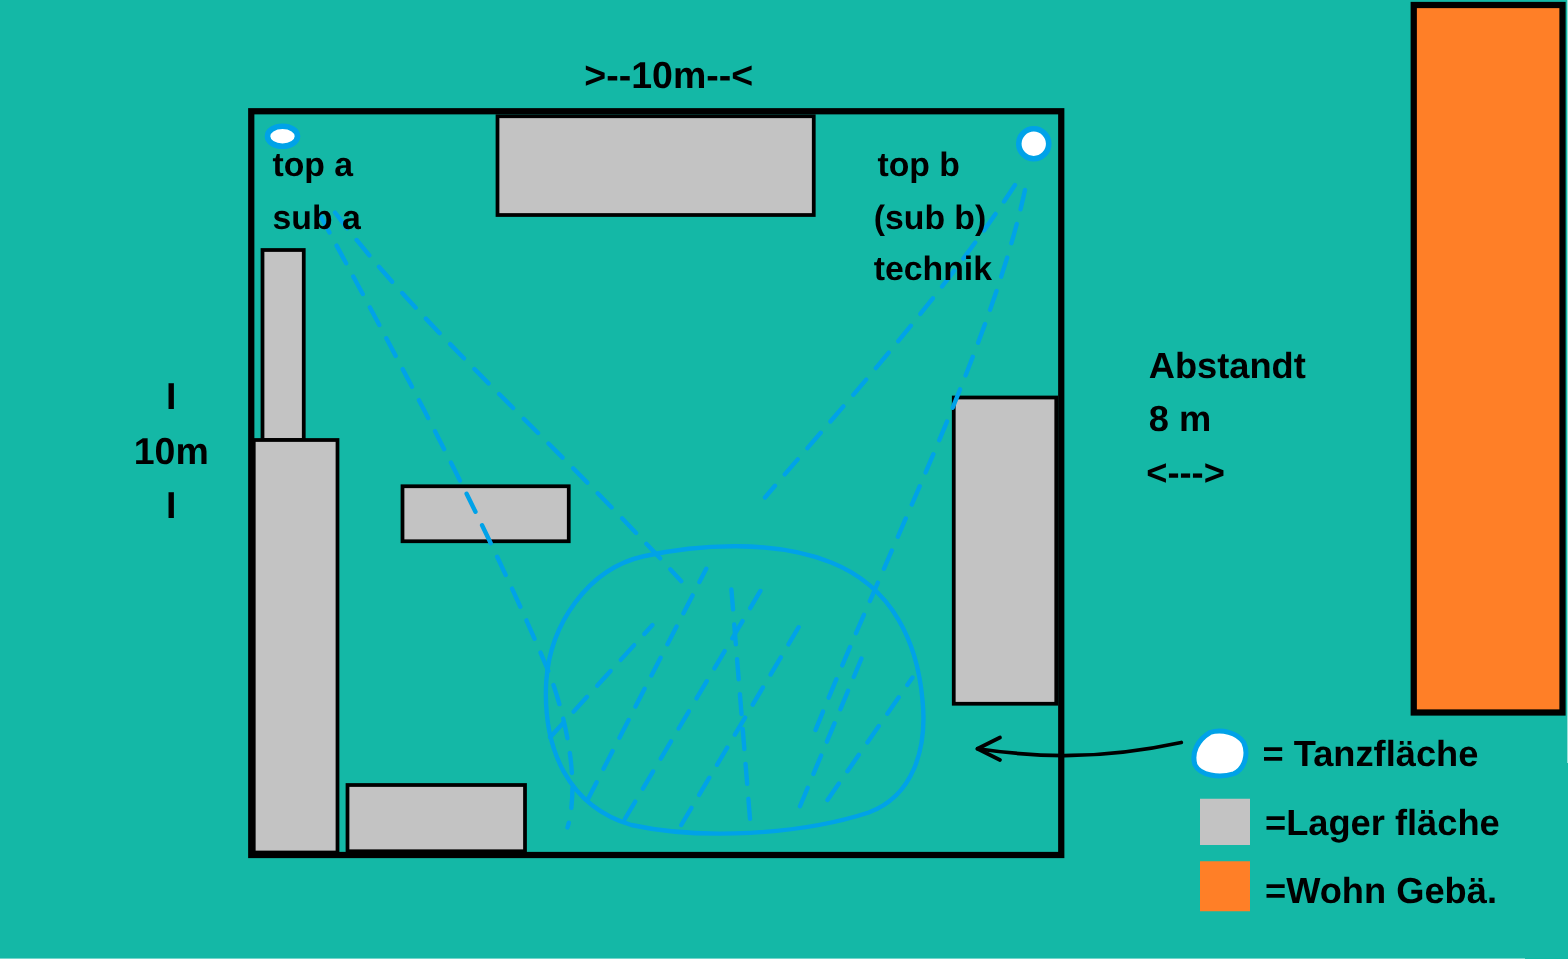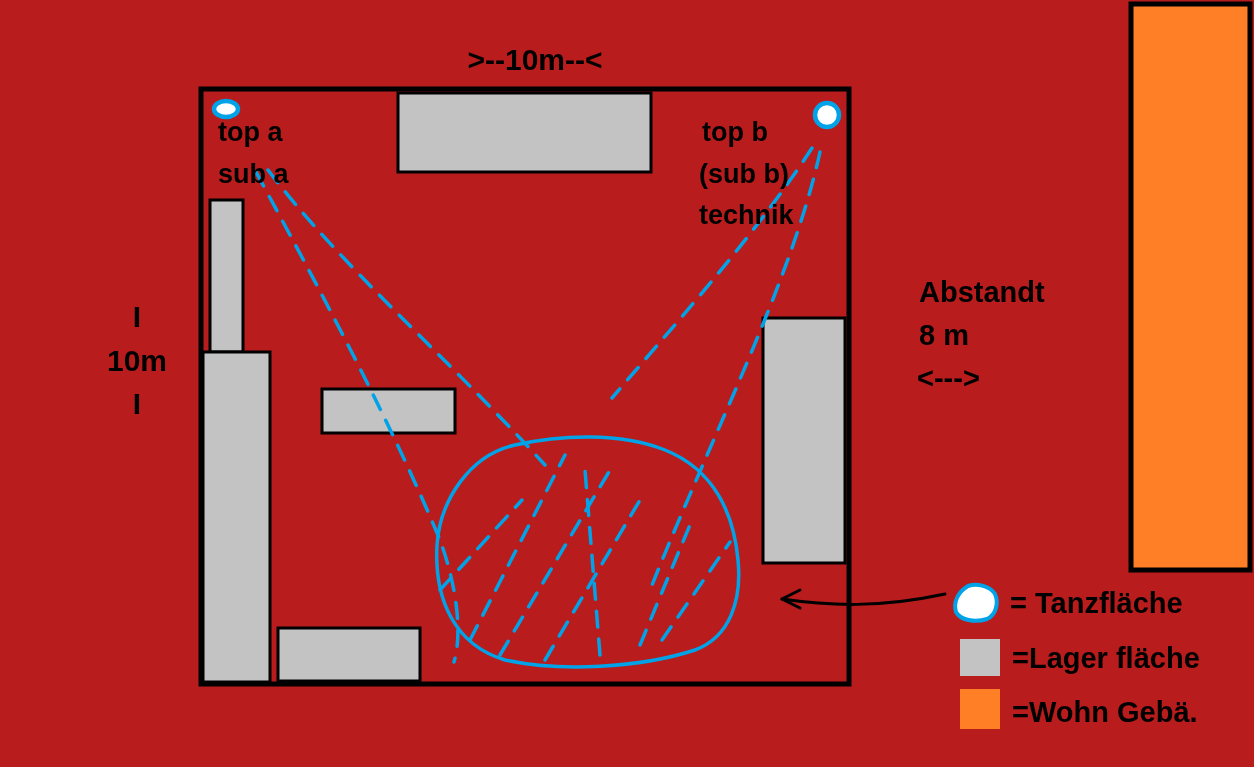--- a/index.html
+++ b/index.html
@@ -5,21 +5,21 @@
   :root{
     --storage:#c3c3c3;
     --building:#ff7f27;
     --blue:#00a2e8;
     --ink:#000000;
   }
   html,body{margin:0;padding:0;background:#fff;}
   .stage{
     position:relative;
     width:1254px;height:767px;
-    background:#b91c1c;
+    background:#14b8a6;
     overflow:hidden;
     font-family:"Liberation Sans",sans-serif;
   }
   svg text{
     font-family:"Liberation Sans",sans-serif;
     font-weight:bold;
     fill:var(--ink);
   }
   .t30{font-size:30px;}
   .t27{font-size:27px;}

